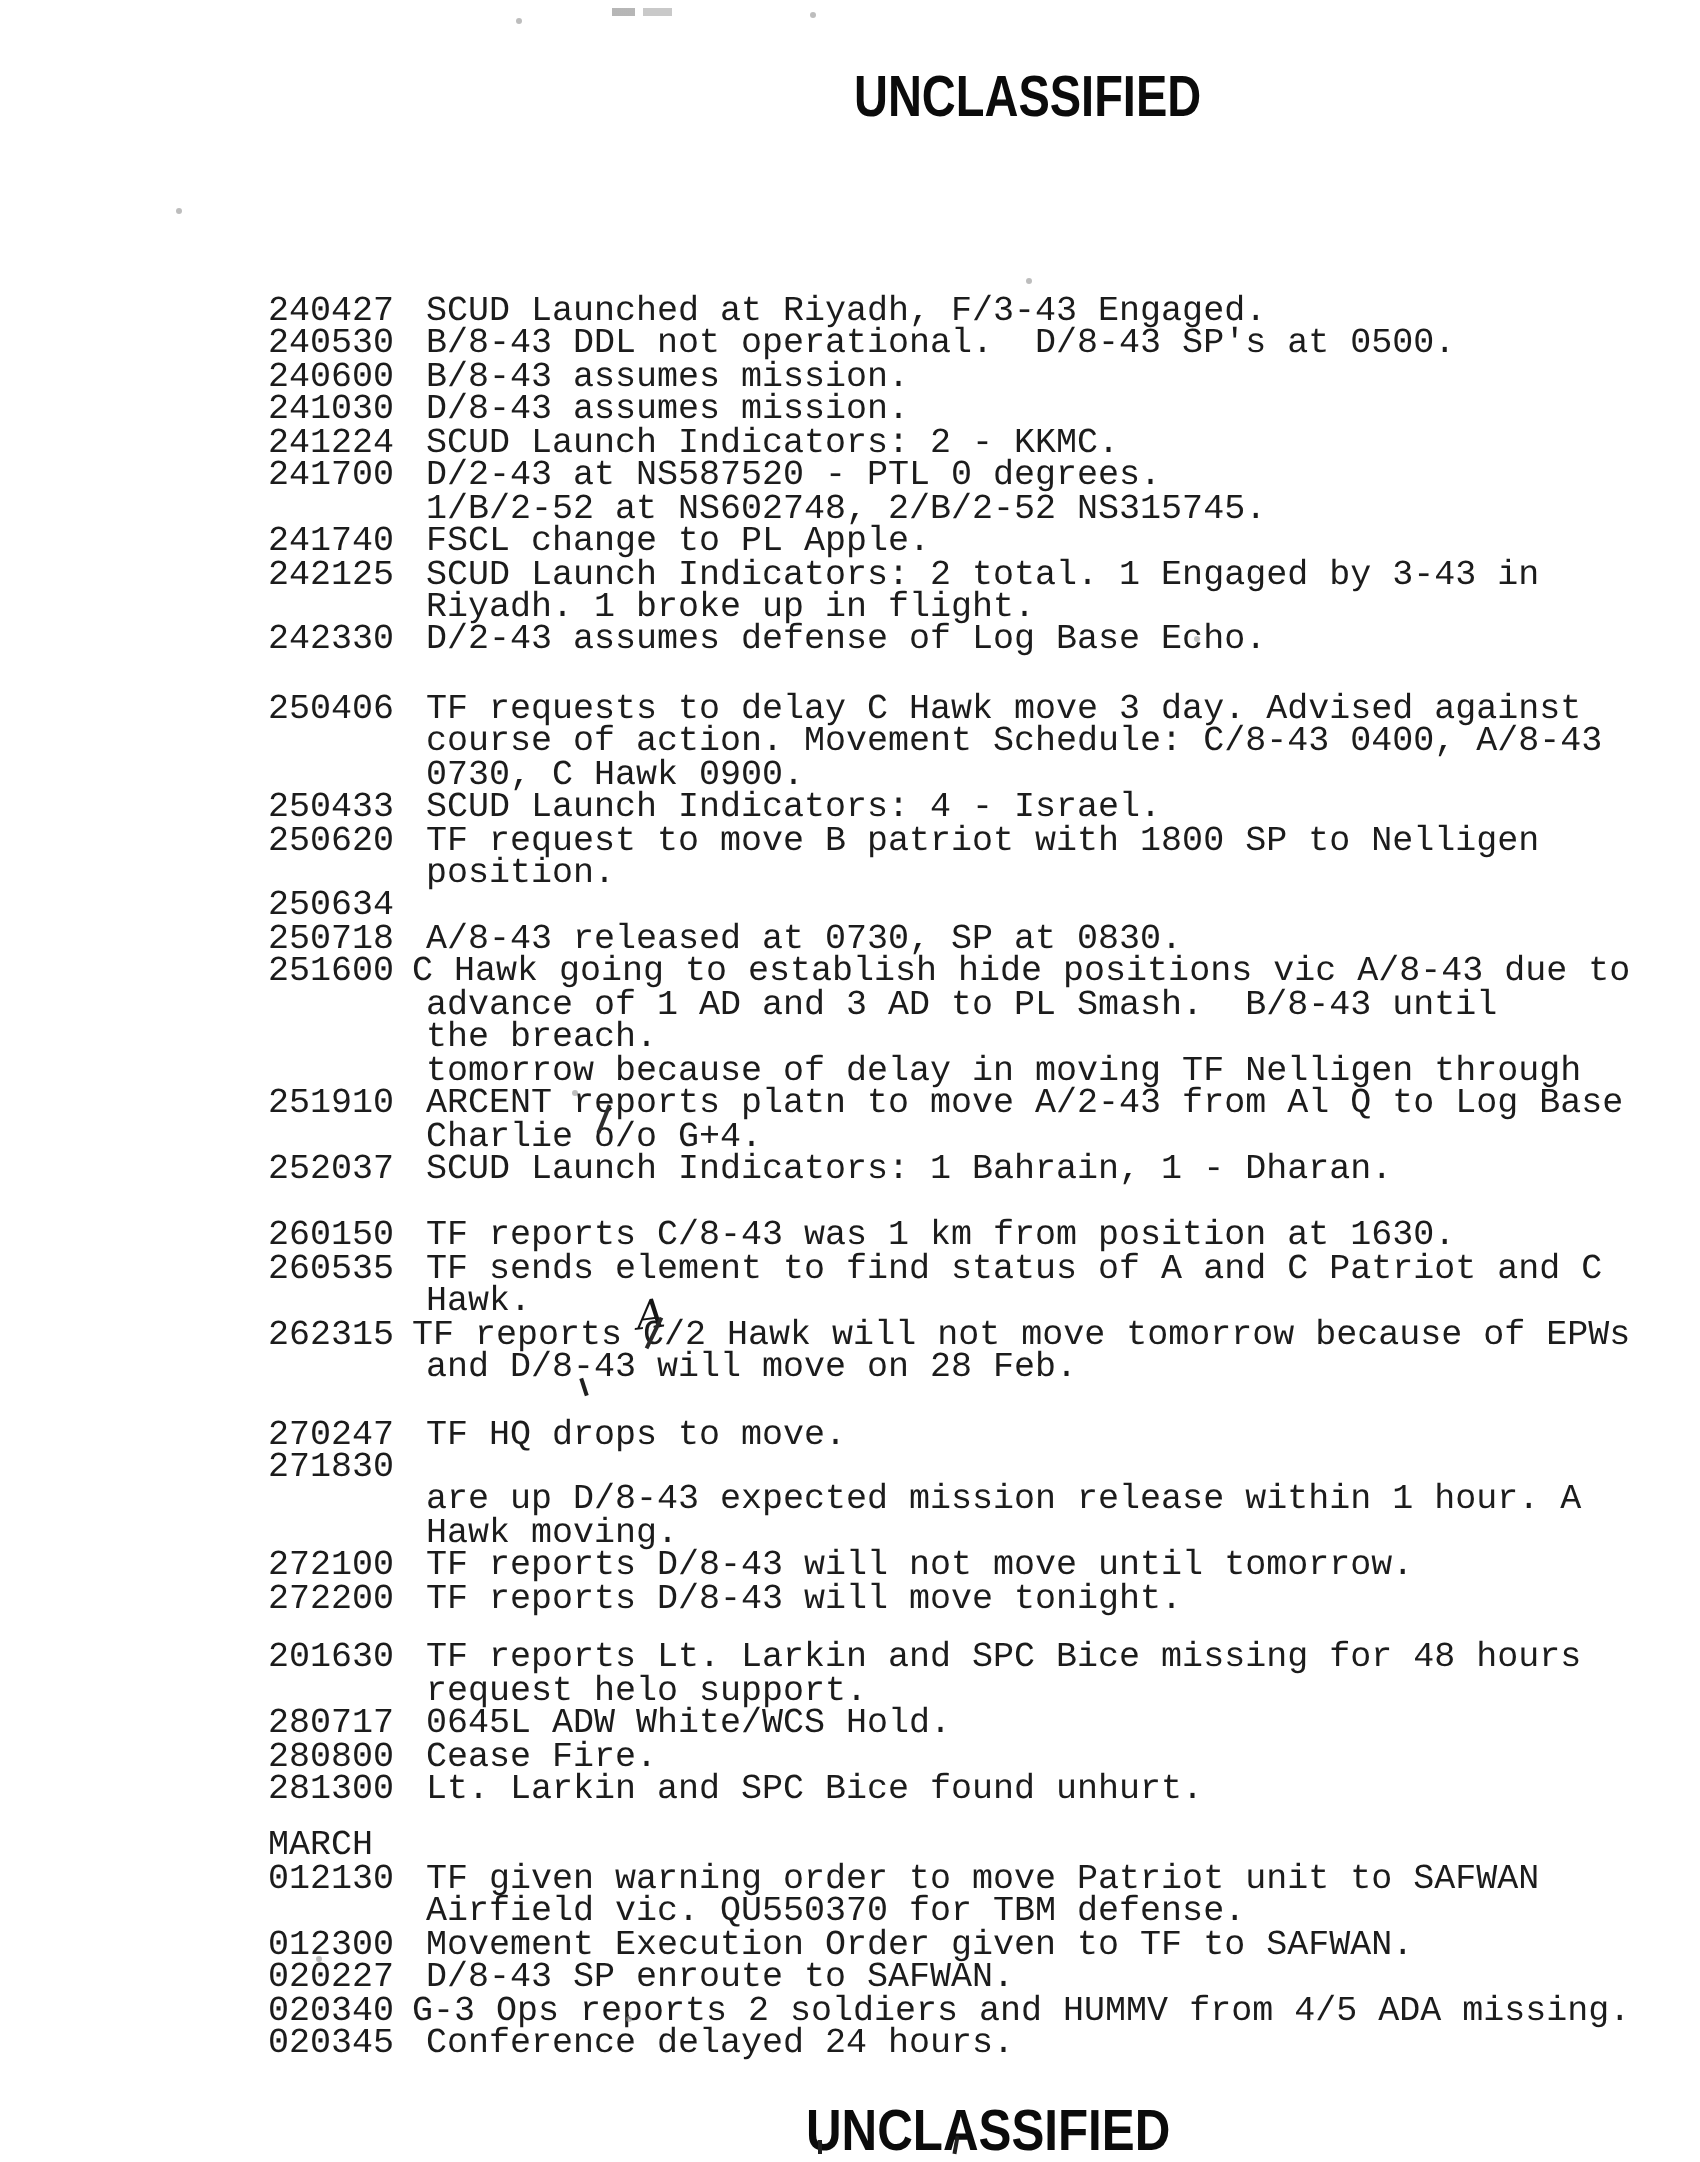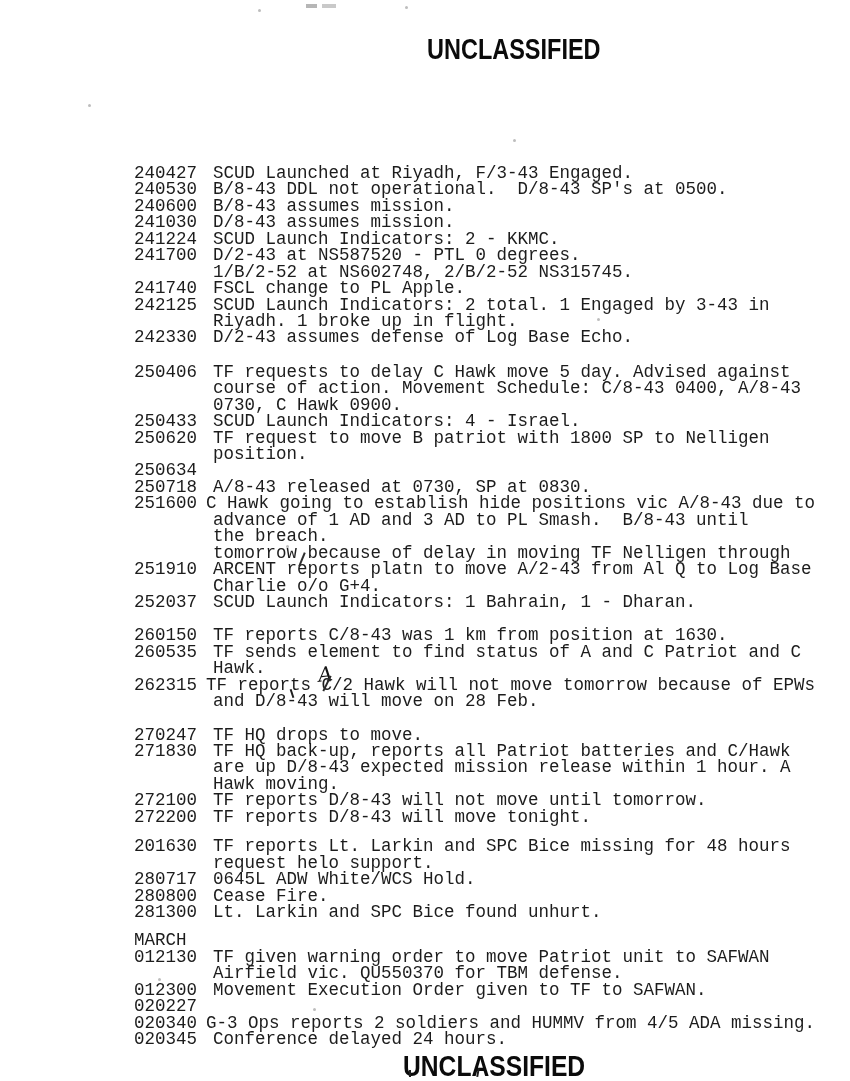--- a/index.html
+++ b/index.html
@@ -18,21 +18,21 @@
     font-size:29px;
     line-height:1;
     color:#0b0b0b;
     white-space:nowrap;
     transform-origin:left top;
     letter-spacing:0;
   }
   .stamp.top{left:427px;top:35px;transform:scaleX(0.81);}
   .stamp.bottom{left:403px;top:1052px;transform:scaleX(0.85);}
   .log{
-    position:absolute;left:0;top:165px;width:850px;
+    position:absolute;left:0;top:148px;width:850px;
     font-size:17.5px;
   }
   .group + .group{margin-top:18px;}
   .group:nth-child(3){margin-top:17px;}
   .group:nth-child(4){margin-top:17px;}
   .group:nth-child(5){margin-top:13px;}
   .group:nth-child(6){margin-top:12px;}
   .row{
     position:relative;
     height:16.45px;
@@ -79,21 +79,21 @@
         <div class="row"><span class="dtg">241030</span><span class="text">D/8-43 assumes mission.</span></div>
         <div class="row"><span class="dtg">241224</span><span class="text">SCUD Launch Indicators: 2 - KKMC.</span></div>
         <div class="row"><span class="dtg">241700</span><span class="text">D/2-43 at NS587520 - PTL 0 degrees.</span></div>
         <div class="row"><span class="text">1/B/2-52 at NS602748, 2/B/2-52 NS315745.</span></div>
         <div class="row"><span class="dtg">241740</span><span class="text">FSCL change to PL Apple.</span></div>
         <div class="row"><span class="dtg">242125</span><span class="text">SCUD Launch Indicators: 2 total. 1 Engaged by 3-43 in</span></div>
         <div class="row"><span class="text">Riyadh. 1 broke up in flight.</span></div>
         <div class="row"><span class="dtg">242330</span><span class="text">D/2-43 assumes defense of Log Base Echo.</span></div>
       </div>
       <div class="group">
-        <div class="row"><span class="dtg">250406</span><span class="text">TF requests to delay C Hawk move 5 day. Advised against</span></div>
+        <div class="row"><span class="dtg">250406</span><span class="text">TF requests to delay C Hawk move 3 day. Advised against</span></div>
         <div class="row"><span class="text">course of action. Movement Schedule: C/8-43 0400, A/8-43</span></div>
         <div class="row"><span class="text">0730, C Hawk 0900.</span></div>
         <div class="row"><span class="dtg">250433</span><span class="text">SCUD Launch Indicators: 4 - Israel.</span></div>
         <div class="row"><span class="dtg">250620</span><span class="text">TF request to move B patriot with 1800 SP to Nelligen</span></div>
         <div class="row"><span class="text">position.</span></div>
         <div class="row"><span class="dtg">250634</span></div>
         <div class="row"><span class="dtg">250718</span><span class="text">A/8-43 released at 0730, SP at 0830.</span></div>
         <div class="row"><span class="dtg">251600</span><span class="text" style="margin-left: -7px; text-align: center;">C Hawk going to establish hide positions vic A/8-43 due to</span></div>
         <div class="row"><span class="text">advance of 1 AD and 3 AD to PL Smash.  B/8-43 until</span></div>
         <div class="row"><span class="text">the breach.</span></div>
@@ -104,39 +104,39 @@
       </div>
       <div class="group">
         <div class="row"><span class="dtg">260150</span><span class="text">TF reports C/8-43 was 1 km from position at 1630.</span></div>
         <div class="row"><span class="dtg">260535</span><span class="text">TF sends element to find status of A and C Patriot and C</span></div>
         <div class="row"><span class="text">Hawk.</span></div>
         <div class="row"><span class="dtg">262315</span><span class="text" style="margin-left: -7px;">TF reports <span class="struck">C<span class="hand">A</span></span>/2 Hawk will not move tomorrow because of EPWs</span></div>
         <div class="row"><span class="text">and D/8-43 will move on 28 Feb.</span></div>
       </div>
       <div class="group">
         <div class="row"><span class="dtg">270247</span><span class="text">TF HQ drops to move.</span></div>
-        <div class="row"><span class="dtg">271830</span><span class="text">TF HQ back-up, reports all Patriot batteries and C/Hawk</span></div>
+        <div class="row"><span class="dtg">271830</span></div>
         <div class="row"><span class="text">are up D/8-43 expected mission release within 1 hour. A</span></div>
         <div class="row"><span class="text">Hawk moving.</span></div>
         <div class="row"><span class="dtg">272100</span><span class="text">TF reports D/8-43 will not move until tomorrow.</span></div>
         <div class="row"><span class="dtg">272200</span><span class="text">TF reports D/8-43 will move tonight.</span></div>
       </div>
       <div class="group">
         <div class="row"><span class="dtg">201630</span><span class="text">TF reports Lt. Larkin and SPC Bice missing for 48 hours</span></div>
         <div class="row"><span class="text">request helo support.</span></div>
         <div class="row"><span class="dtg">280717</span><span class="text">0645L ADW White/WCS Hold.</span></div>
         <div class="row"><span class="dtg">280800</span><span class="text">Cease Fire.</span></div>
         <div class="row"><span class="dtg">281300</span><span class="text">Lt. Larkin and SPC Bice found unhurt.</span></div>
       </div>
       <div class="group">
         <div class="row"><span class="label">MARCH</span></div>
         <div class="row"><span class="dtg">012130</span><span class="text">TF given warning order to move Patriot unit to SAFWAN</span></div>
         <div class="row"><span class="text">Airfield vic. QU550370 for TBM defense.</span></div>
         <div class="row"><span class="dtg">012300</span><span class="text">Movement Execution Order given to TF to SAFWAN.</span></div>
-        <div class="row"><span class="dtg">020227</span></div>
+        <div class="row"><span class="dtg">020227</span><span class="text">D/8-43 SP enroute to SAFWAN.</span></div>
         <div class="row"><span class="dtg">020340</span><span class="text" style="margin-left: -7px;">G-3 Ops reports 2 soldiers and HUMMV from 4/5 ADA missing.</span></div>
         <div class="row"><span class="dtg">020345</span><span class="text">Conference delayed 24 hours.</span></div>
       </div>
     </div>
 
   <div class="stamp bottom">UNCLASSIFIED</div>
 <div class="artifact smudge" style="left: 306px; top: 4px; width: 30px; height: 4px;"></div>
     <div class="artifact dot" style="left: 258px; top: 9px;"></div>
     <div class="artifact dot" style="left: 405px; top: 6px;"></div>
     <div class="artifact dot" style="left: 88px; top: 104px;"></div>

